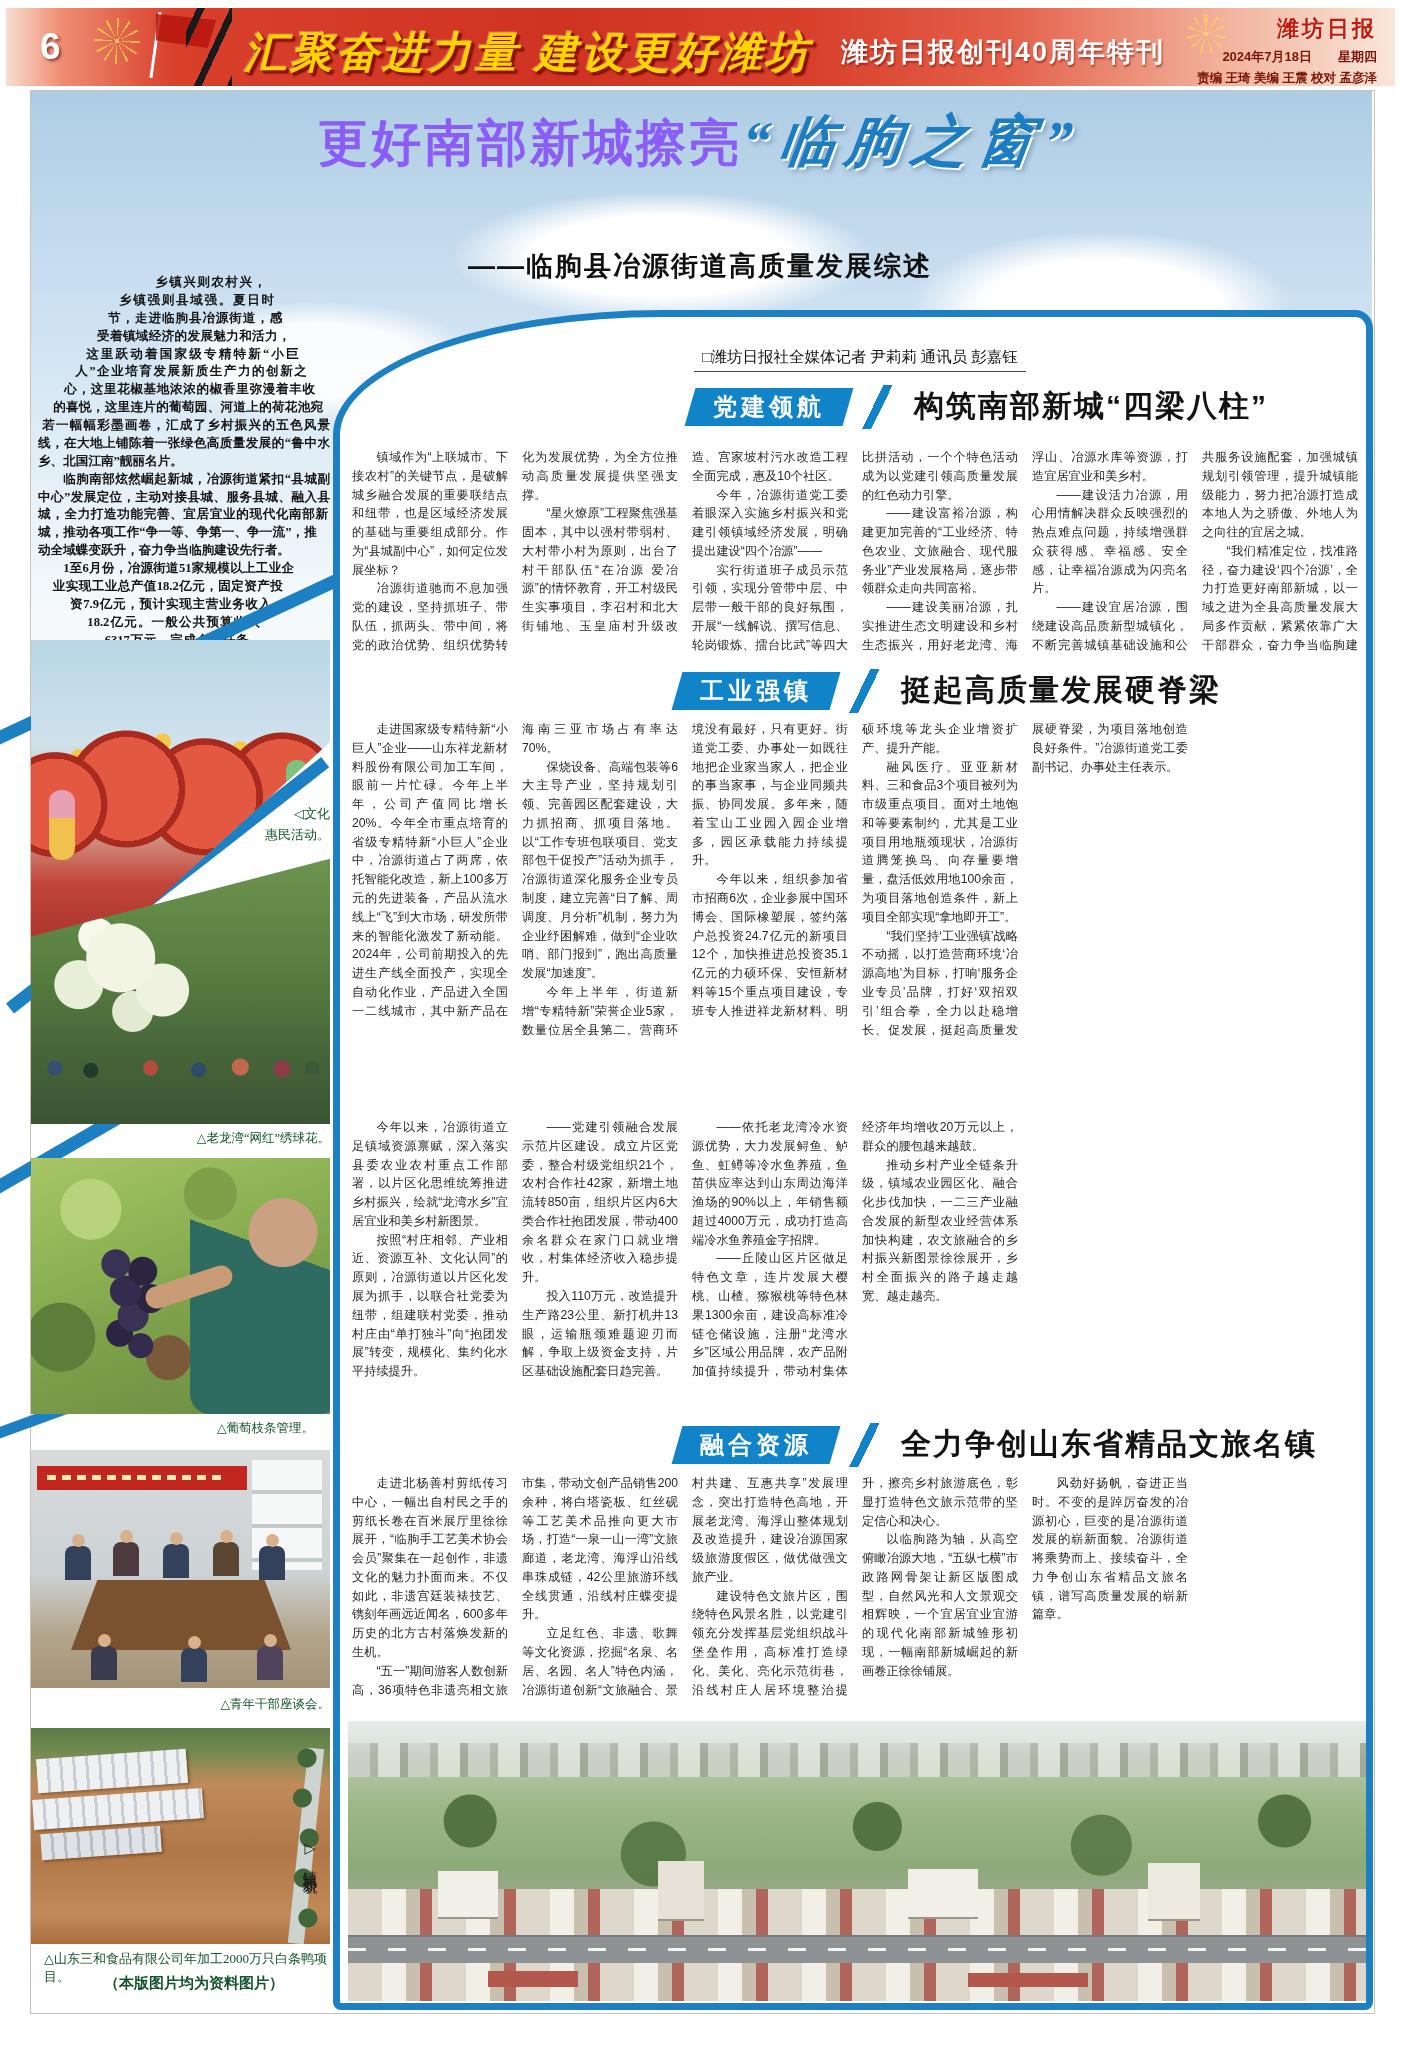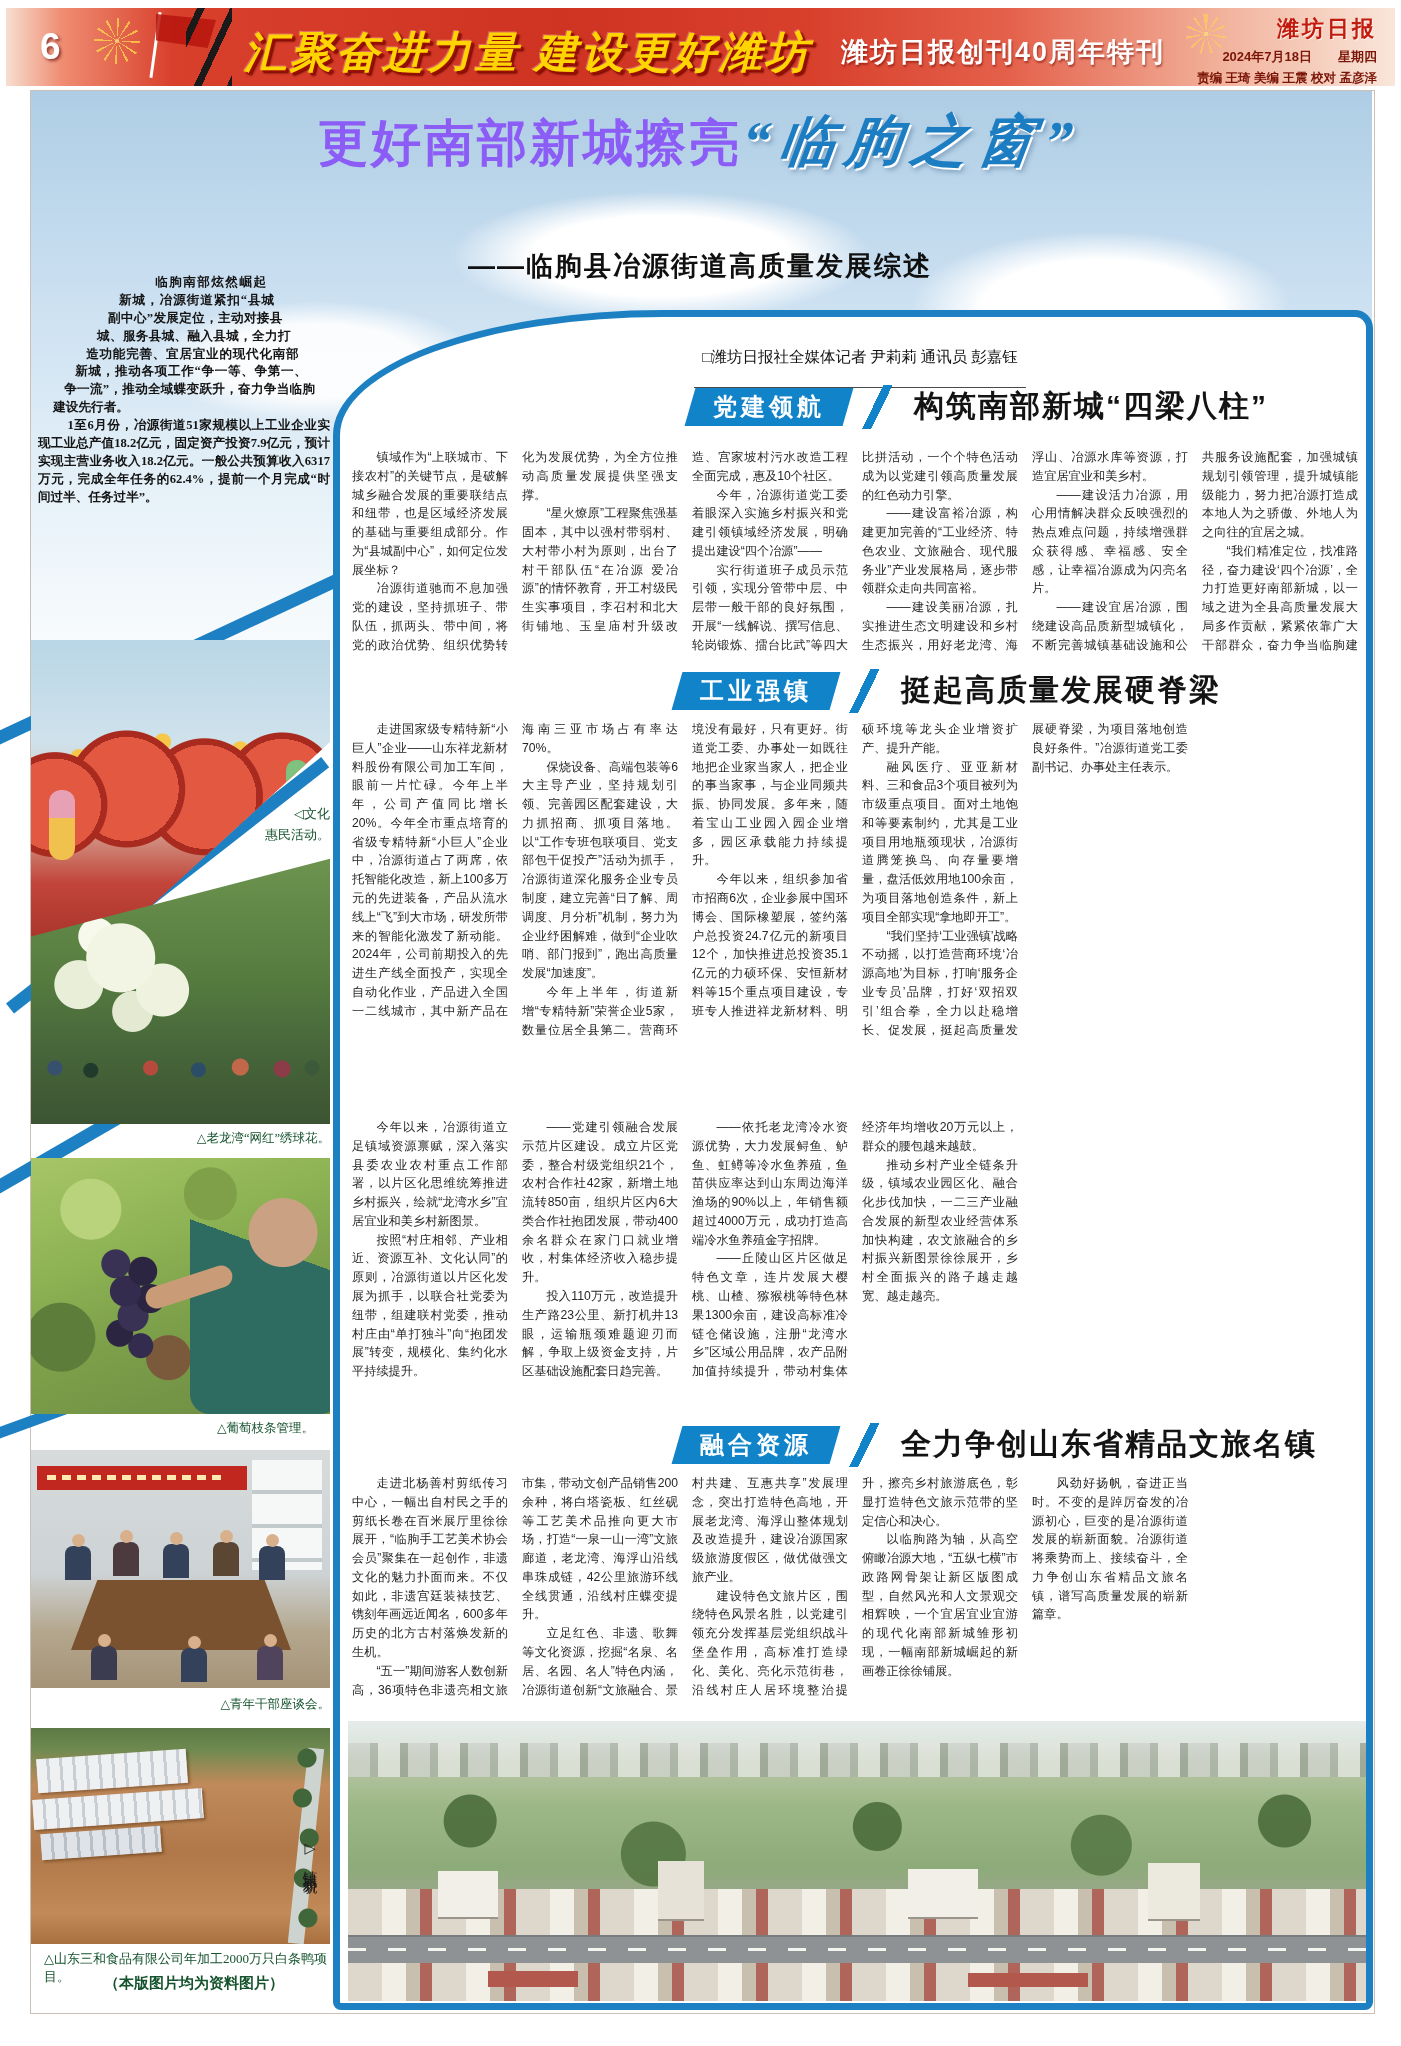--- a/index.html
+++ b/index.html
@@ -50,21 +50,21 @@
     letter-spacing:10px;transform:skewX(-7deg);font-family:"Liberation Serif","DejaVu Serif",serif;
     text-shadow:2px 2px 0 #ffffff,4px 4px 5px rgba(20,60,110,.35);}
   .subtitle{position:absolute;left:80px;top:248px;width:1240px;text-align:center;
     font-size:27px;font-weight:800;color:#101010;letter-spacing:2px;}
 
   
   .main-panel{position:absolute;left:333px;top:310px;width:1040px;height:1700px;background:#ffffff;
     border:7px solid #1d80c2;border-radius:330px 18px 8px 8px / 125px 18px 8px 8px;box-sizing:border-box;}
   .byline{position:absolute;left:150px;top:30px;width:740px;text-align:center;
     font-family:"Liberation Serif","DejaVu Serif",serif;font-size:15.5px;color:#111;}
-  .byline span{display:inline-block;border-bottom:1px solid #4a4a4a;padding:0 8px 19px;}
+  .byline span{display:inline-block;border-bottom:1px solid #4a4a4a;padding:0 8px 3px;}
 
   .sec-head{position:absolute;height:44px;width:700px;}
   .sec-box{position:absolute;left:0;top:0;width:158px;height:38px;background:#1083c9;transform:skewX(-16deg);}
   .sec-tail{position:absolute;left:166px;top:-3px;width:44px;height:44px;
     background:linear-gradient(116deg,transparent 42%,#1083c9 42%,#1083c9 56%,transparent 56%);}
   .sec-tag{position:absolute;left:0;top:0;width:158px;height:38px;text-align:center;color:#fff;
     font-size:24px;font-weight:800;letter-spacing:4px;line-height:38px;}
   .sec-title{position:absolute;left:224px;top:-2px;font-size:30px;font-weight:900;color:#131313;
     letter-spacing:2px;white-space:nowrap;}
 
@@ -260,20 +260,21 @@
   <div class="headline">
     <span class="hl-black">更好南部新城擦亮</span><span class="hl-blue">“临朐之窗”</span>
   </div>
   <div class="subtitle">——临朐县冶源街道高质量发展综述</div>
 
   <div class="intro">
     <div class="slant-tl"></div>
     <div class="slant-tr"></div>
     <div class="slant-bl"></div>
     <div class="slant-br"></div>
+  <p>乡镇兴则农村兴，乡镇强则县域强。夏日时节，走进临朐县冶源街道，感受着镇域经济的发展魅力和活力，这里跃动着国家级专精特新“小巨人”企业培育发展新质生产力的创新之心，这里花椒基地浓浓的椒香里弥漫着丰收的喜悦，这里连片的葡萄园、河道上的荷花池宛若一幅幅彩墨画卷，汇成了乡村振兴的五色风景线，在大地上铺陈着一张绿色高质量发展的“鲁中水乡、北国江南”靓丽名片。</p>
       <p>临朐南部炫然崛起新城，冶源街道紧扣“县城副中心”发展定位，主动对接县城、服务县城、融入县城，全力打造功能完善、宜居宜业的现代化南部新城，推动各项工作“争一等、争第一、争一流”，推动全域蝶变跃升，奋力争当临朐建设先行者。</p>
       <p>1至6月份，冶源街道51家规模以上工业企业实现工业总产值18.2亿元，固定资产投资7.9亿元，预计实现主营业务收入18.2亿元。一般公共预算收入6317万元，完成全年任务的62.4%，提前一个月完成“时间过半、任务过半”。</p>
     </div>
 
   <div class="ribbon rb-big"></div>
   <div class="ribbon rb1"></div>
   <div class="ribbon rb2"></div>
   <div class="ribbon rb3"></div>
 
   <div class="ph ph1">

